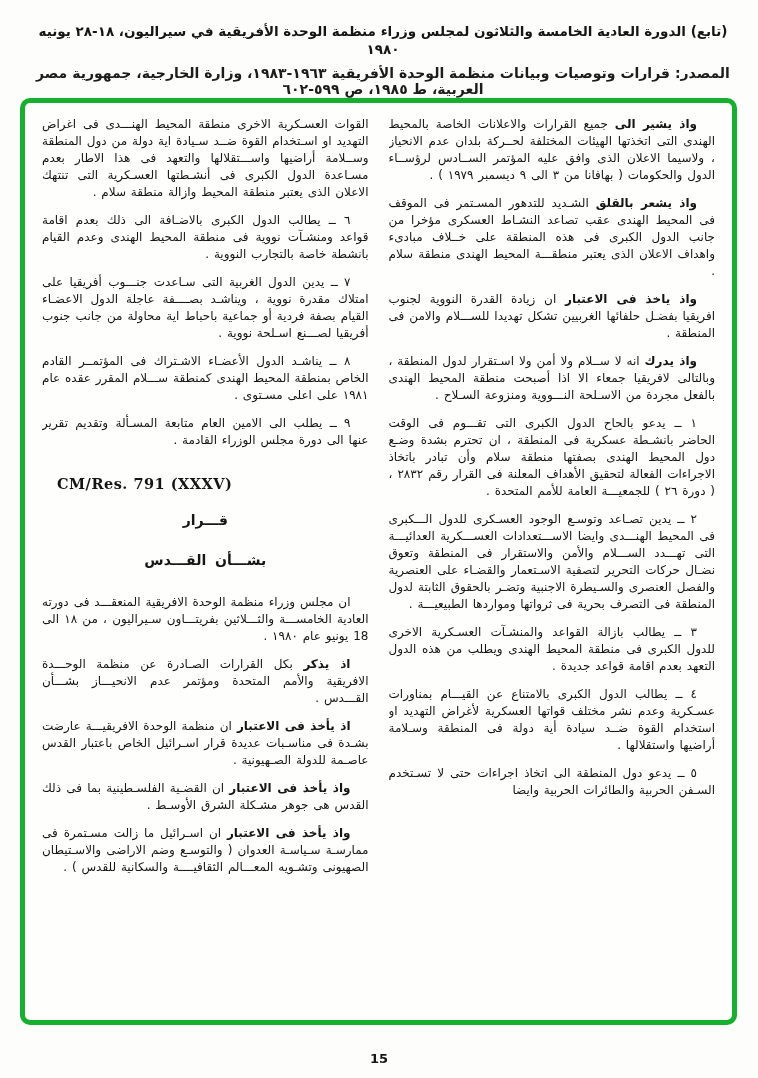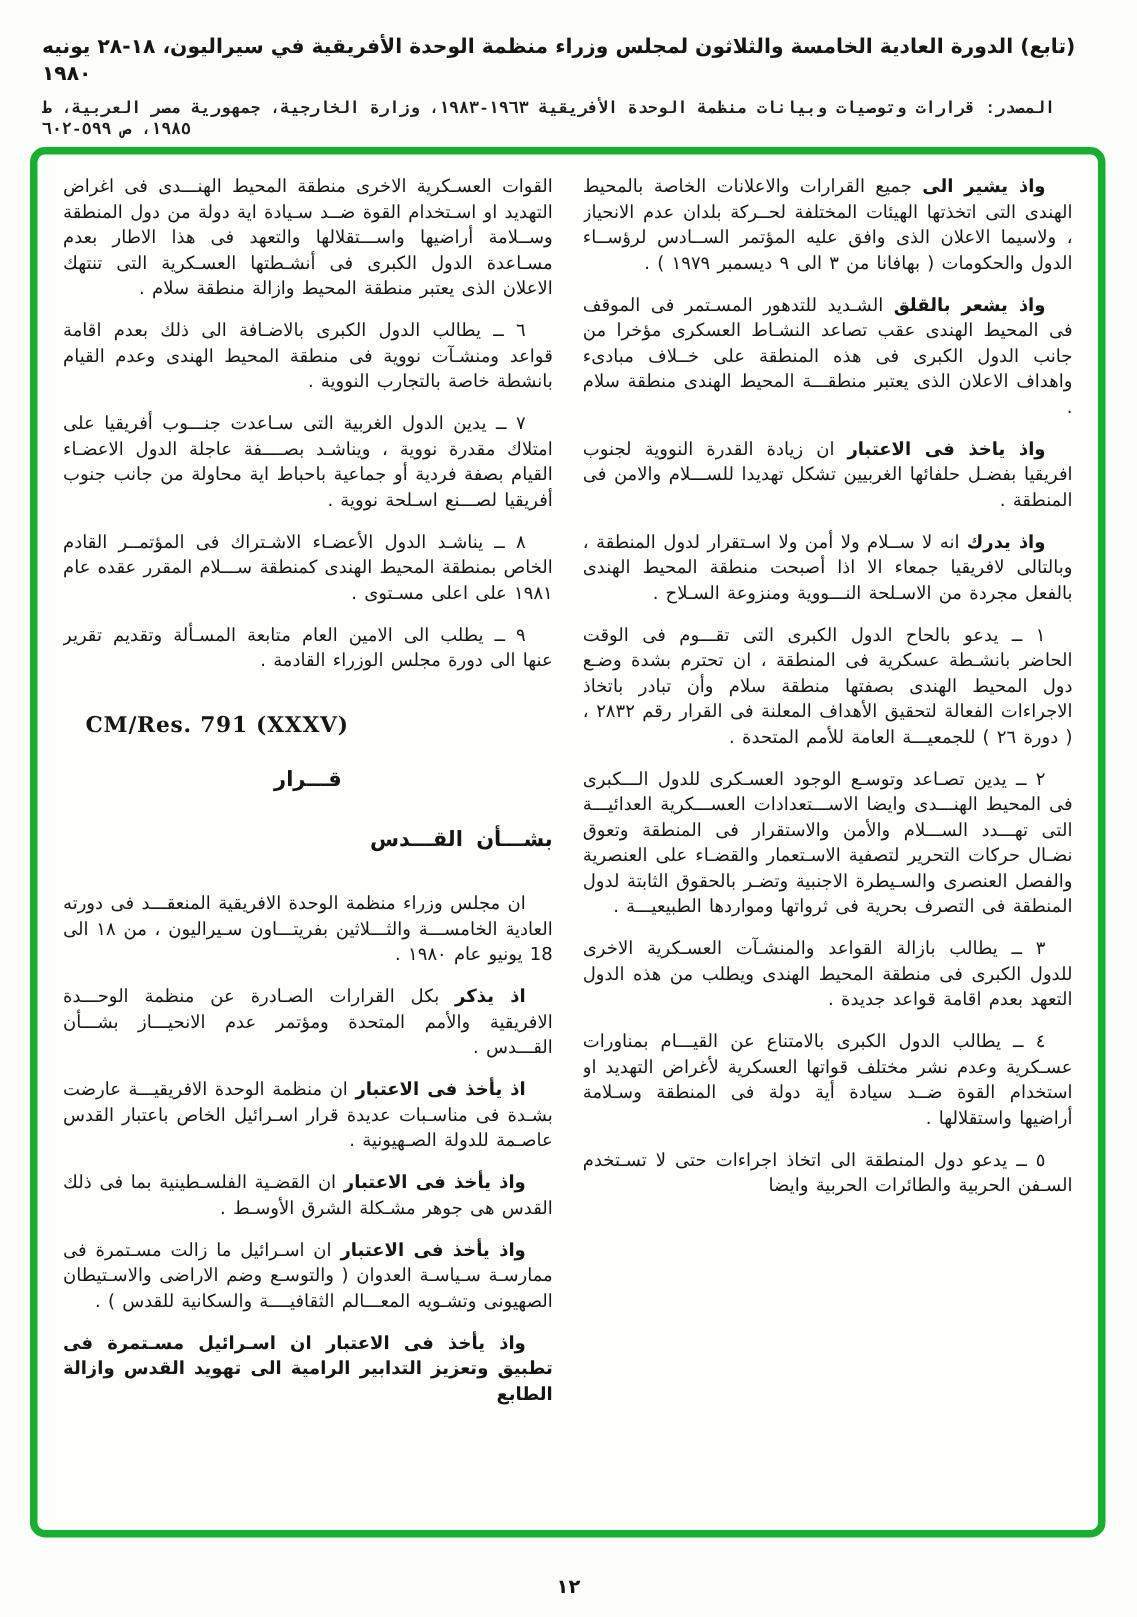--- a/index.html
+++ b/index.html
@@ -1,42 +1,42 @@
 <!DOCTYPE html>
 <html lang="ar" dir="rtl"><head>
 <meta charset="utf-8">
 <style>
   html,body{margin:0;padding:0;}
   body{
     width:758px;height:1078px;position:relative;overflow:hidden;
     background:#fdfdfb;color:#161616;
     font-family:"DejaVu Sans", sans-serif;direction:rtl;
   }
-  .header{position:absolute;top:22px;right:20px;left:28px;text-align:left;}
+  .header{position:absolute;top:22px;right:20px;left:28px;text-align:center;}
   .header .h1{font-size:13.5px;font-weight:bold;line-height:1.35;letter-spacing:0;}
-  .header .h2{font-size:11px;font-weight:bold;margin-top:7px;color:#1c1c1c;font-family:Liberation Mono, monospace;}
+  .header .h2{font-size:14px;font-weight:bold;margin-top:7px;color:#1c1c1c;}
   .frame{
     position:absolute;left:20px;top:98px;width:717px;height:927px;
     border:5px solid #15b02e;border-radius:10px;box-sizing:border-box;background:#fefefc;
   }
   .cols{display:flex;gap:20px;padding:13px 17px;height:100%;box-sizing:border-box;}
   .col{flex:1;overflow:hidden;min-width:0;}
   .para{
     margin:0 0 11px;font-size:12px;line-height:17px;
     text-align:justify;text-align-last:right;text-indent:18px;word-spacing:1px;
   }
   .para.no-indent{text-indent:0;}
   .para.bold{font-weight:bold;}
   .para b{font-weight:bold;}
   .res-code{
     direction:ltr;text-align:left;font-family:"DejaVu Serif", serif;
     font-weight:bold;font-size:14.5px;margin:26px 15px 20px;letter-spacing:0.5px;
   }
   .sec-title{text-align:center;font-weight:bold;font-size:14px;margin:20px 0 24px;word-spacing:2px;}
-  .sec-subtitle{font-weight:bold;font-size:14px;margin:0 0 26px;word-spacing:4px;}
+  .sec-subtitle{text-align:center;font-weight:bold;font-size:14px;margin:0 0 26px;word-spacing:4px;}
   .page-number{position:absolute;left:0;right:0;bottom:12px;text-align:center;font-size:13px;font-weight:bold;}
 </style>
 </head>
 <body>
 
 <div class="header">
   <div class="h1">(تابع) الدورة العادية الخامسة والثلاثون لمجلس وزراء منظمة الوحدة الأفريقية في سيراليون، ١٨-٢٨ يونيه ١٩٨٠</div>
   <div class="h2">المصدر: قرارات وتوصيات وبيانات منظمة الوحدة الأفريقية ١٩٦٣-١٩٨٣، وزارة الخارجية، جمهورية مصر العربية، ط ١٩٨٥، ص ٥٩٩-٦٠٢</div>
 </div>
 
@@ -63,19 +63,18 @@
         </div>
       <div class="res-code">CM/Res. 791 (XXXV)</div>
       <div class="sec-title">قـــرار</div>
       <div class="sec-subtitle">بشـــأن القـــدس</div>
       <div>
           <p class="para">ان مجلس وزراء منظمة الوحدة الافريقية المنعقـــد فى دورته العادية الخامســـة والثـــلاثين بفريتـــاون سـيراليون ، من ١٨ الى 18 يونيو عام ١٩٨٠ .</p>
           <p class="para"><b>اذ يذكر</b> بكل القرارات الصـادرة عن منظمة الوحـــدة الافريقية والأمم المتحدة ومؤتمر عدم الانحيـــاز بشـــأن القـــدس .</p>
           <p class="para"><b>اذ يأخذ فى الاعتبار</b> ان منظمة الوحدة الافريقيـــة عارضت بشـدة فى مناسـبات عديدة قرار اسـرائيل الخاص باعتبار القدس عاصـمة للدولة الصـهيونية .</p>
           <p class="para"><b>واذ يأخذ فى الاعتبار</b> ان القضـية الفلسـطينية بما فى ذلك القدس هى جوهر مشـكلة الشرق الأوسـط .</p>
           <p class="para"><b>واذ يأخذ فى الاعتبار</b> ان اسـرائيل ما زالت مسـتمرة فى ممارسـة سـياسـة العدوان ( والتوسـع وضم الاراضى والاسـتيطان الصهيونى وتشـويه المعـــالم الثقافيــــة والسكانية للقدس ) .</p>
-          <p class="para bold"><b>واذ يأخذ فى الاعتبار</b> ان اسـرائيل مسـتمرة فى تطبيق وتعزيز التدابير الرامية الى تهويد القدس وازالة الطابع</p>
         </div>
     </div>
   </div>
 </div>
 
-<div class="page-number">١٢</div>
+<div class="page-number">15</div>
 
 </body></html>

